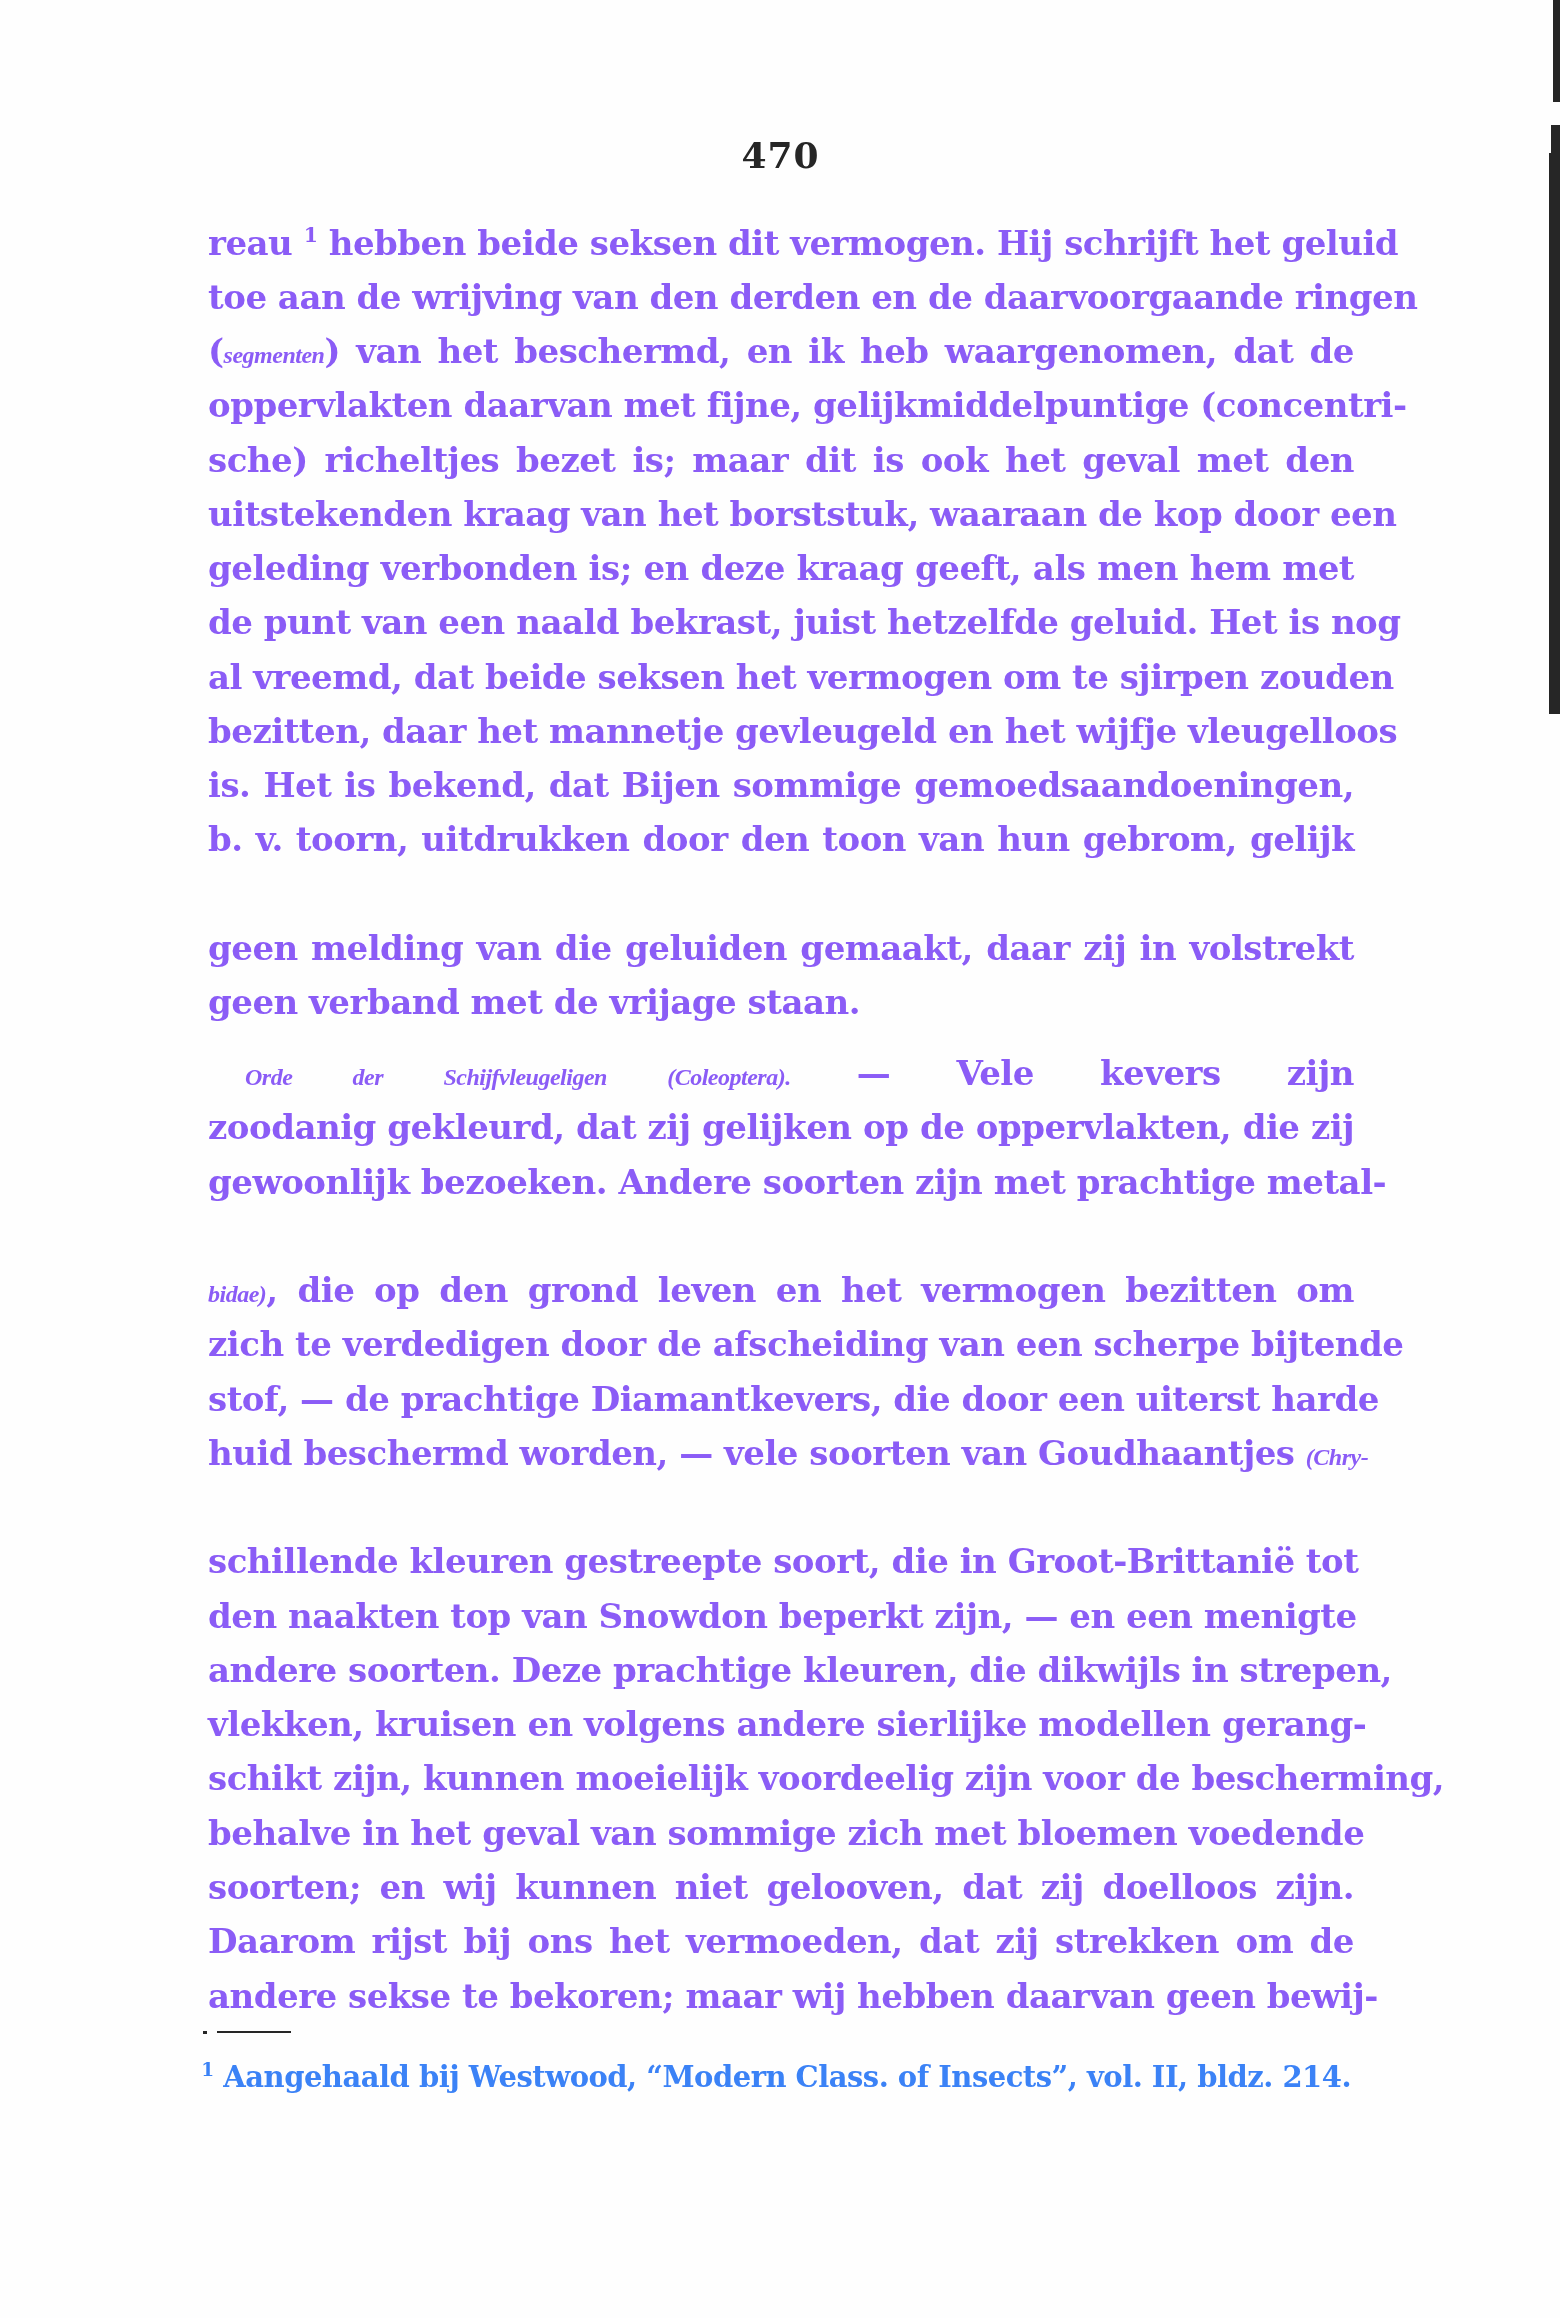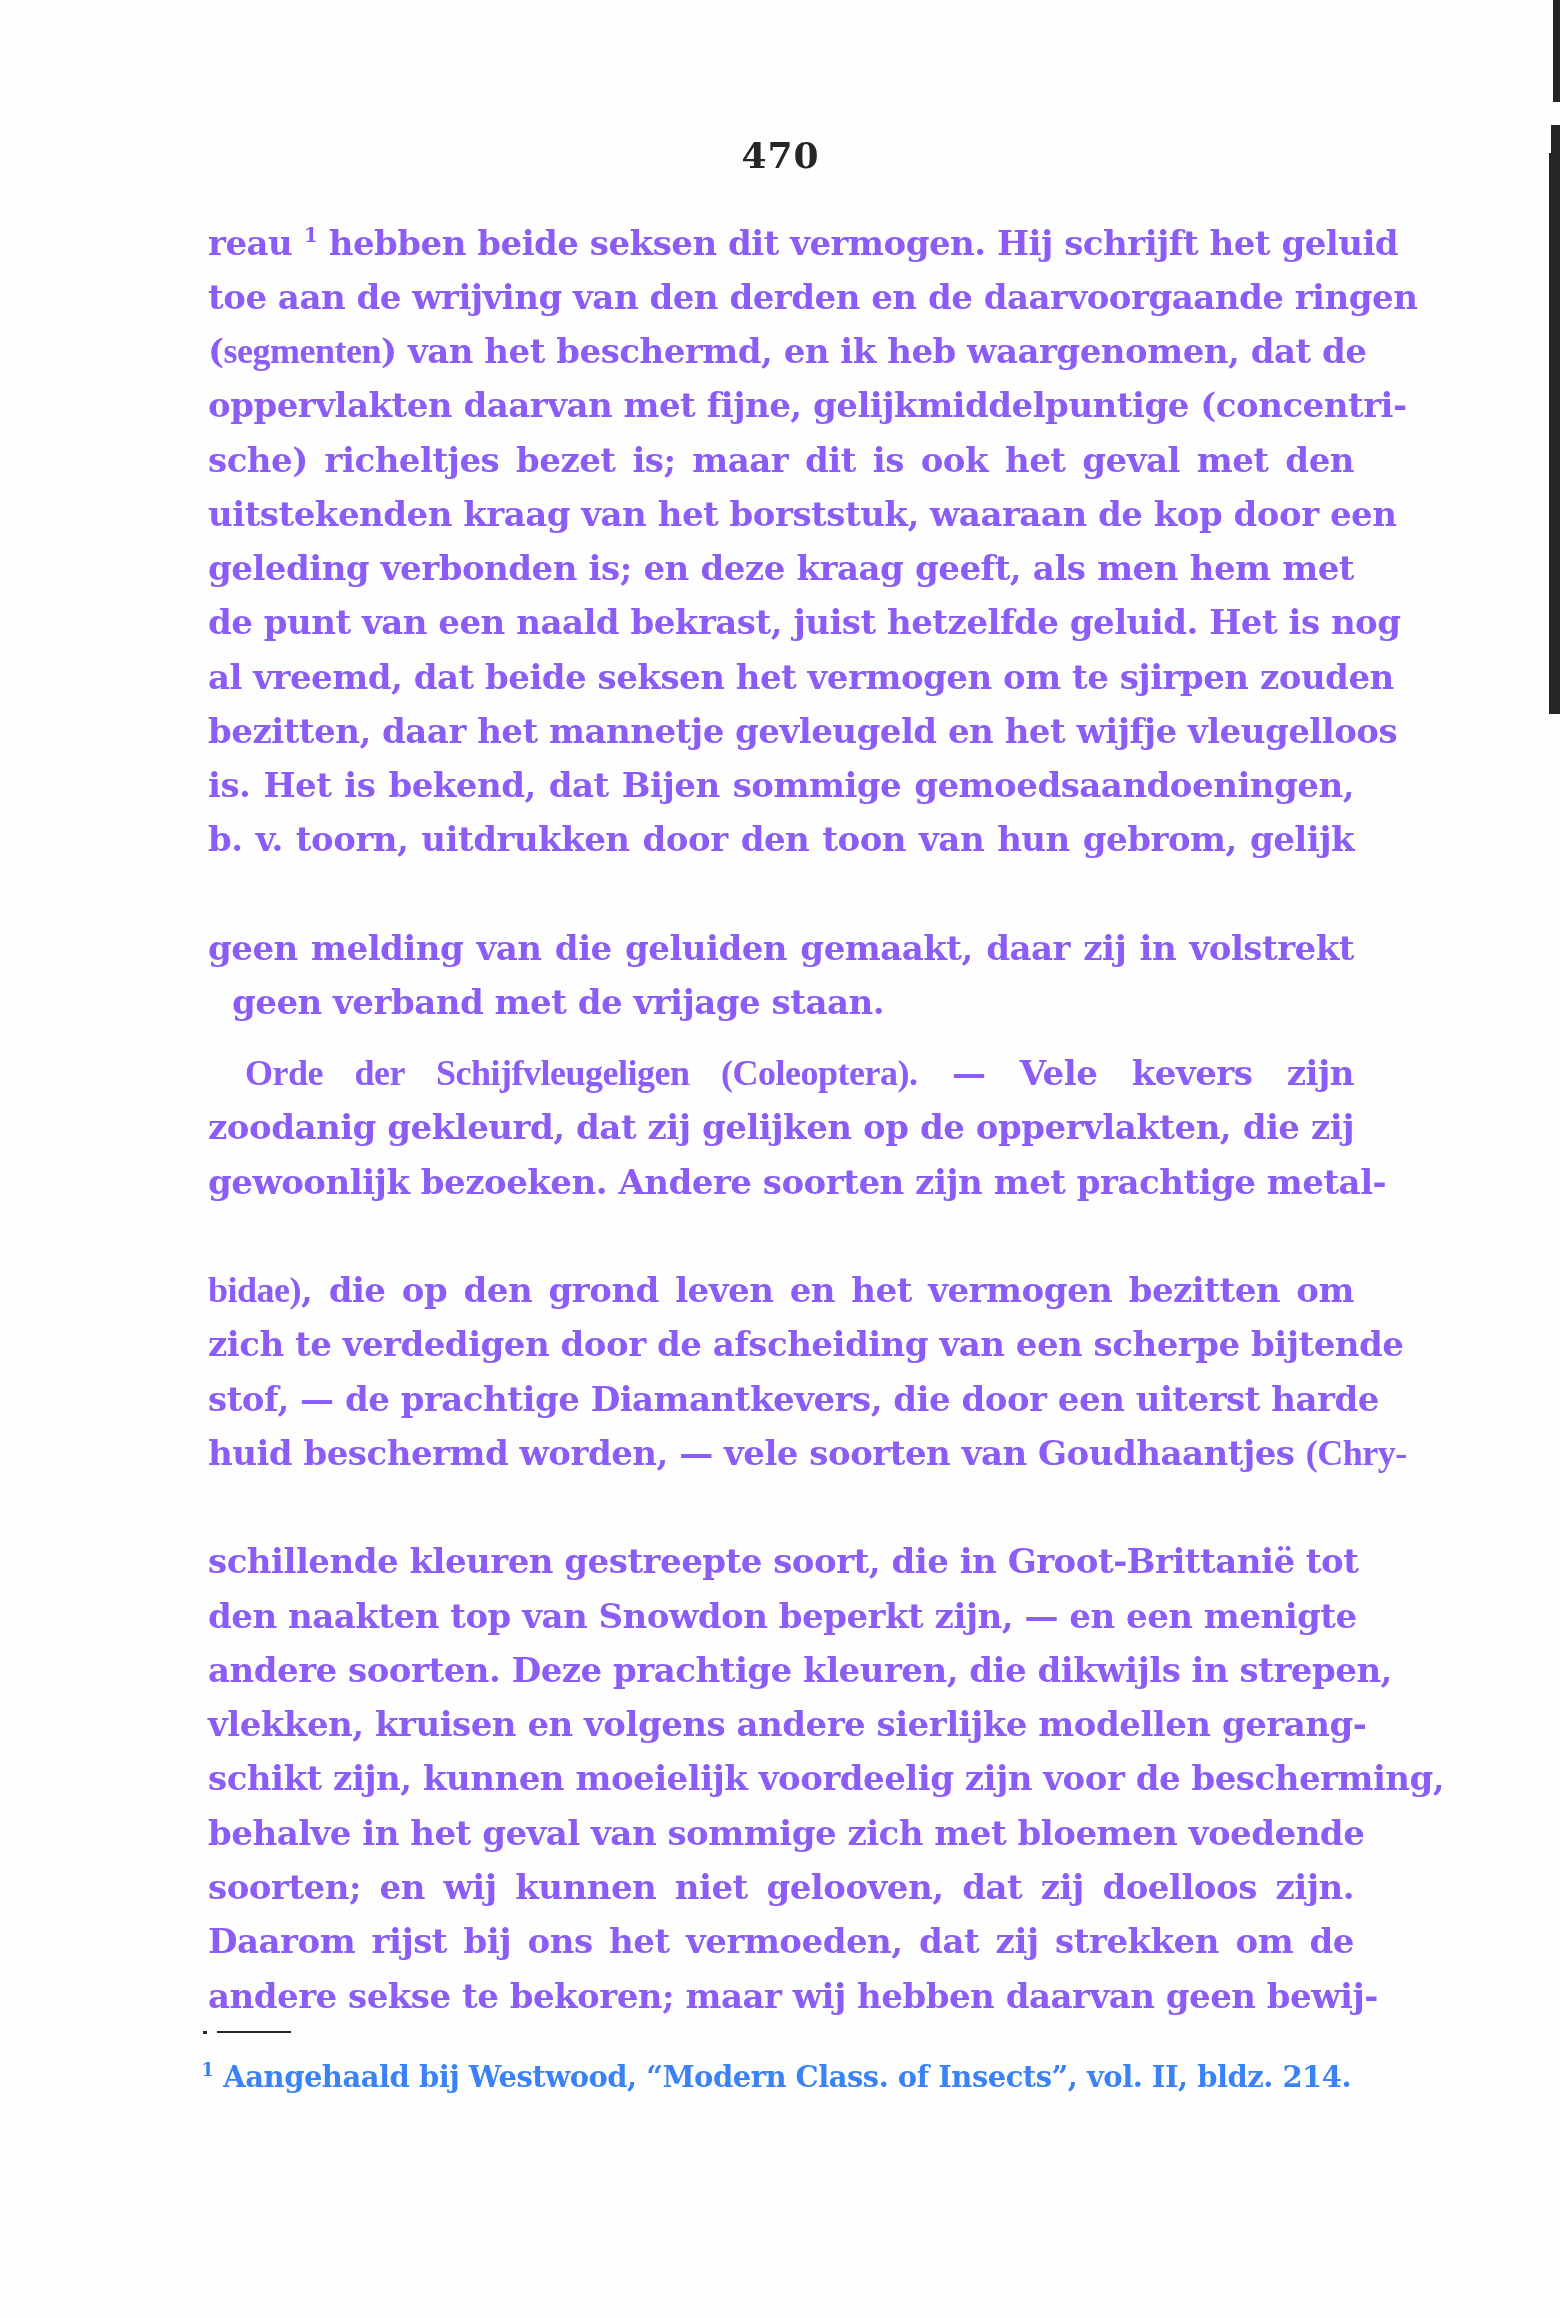--- a/index.html
+++ b/index.html
@@ -10,23 +10,23 @@
     position: absolute; left: 0; width: 1561px; top: 134px; text-align: center;
     font-family: "DejaVu Serif", serif; font-weight: bold; font-size: 36px; color: #262626;
     letter-spacing: 0.9px;
   }
   .line {
     position: absolute; left: 208px; width: 1146px; height: 54px;
     font-family: "DejaVu Serif", serif; font-weight: bold; font-size: 34px; line-height: 54px;
     color: #8b5cf6; white-space: nowrap; text-align: justify; text-align-last: justify;
     letter-spacing: -0.5px;
   }
-  .line.last { text-align-last: left; margin-left: 24px; }
+  .line.last { text-align-last: left; }
   .line.indent { padding-left: 37px; width: 1109px; }
-  .it { font-weight: bold; font-family: "Liberation Serif", serif; font-size: 36px; }
+  .it { font-style: italic; font-weight: bold; font-family: "Liberation Serif", serif; font-size: 24px; }
   sup.fn { font-size: 20.4px; vertical-align: 13px; line-height: 0; }
   .footnote-rule {
     position: absolute; left: 217px; top: 2031px; width: 74px; height: 1.9px; background: #262626;
   }
   .footnote-rule-dot { position: absolute; left: 203px; top: 2031px; width: 3.7px; height: 2.8px; background: #262626; }
   .footnote {
     position: absolute; left: 192px; top: 2054px; width: 1146px; height: 46px;
     font-family: "DejaVu Serif", serif; font-weight: bold; font-size: 29px; line-height: 46px;
     color: #3b82f6; white-space: nowrap; padding-left: 9.3px; letter-spacing: -0.5px;
   }

